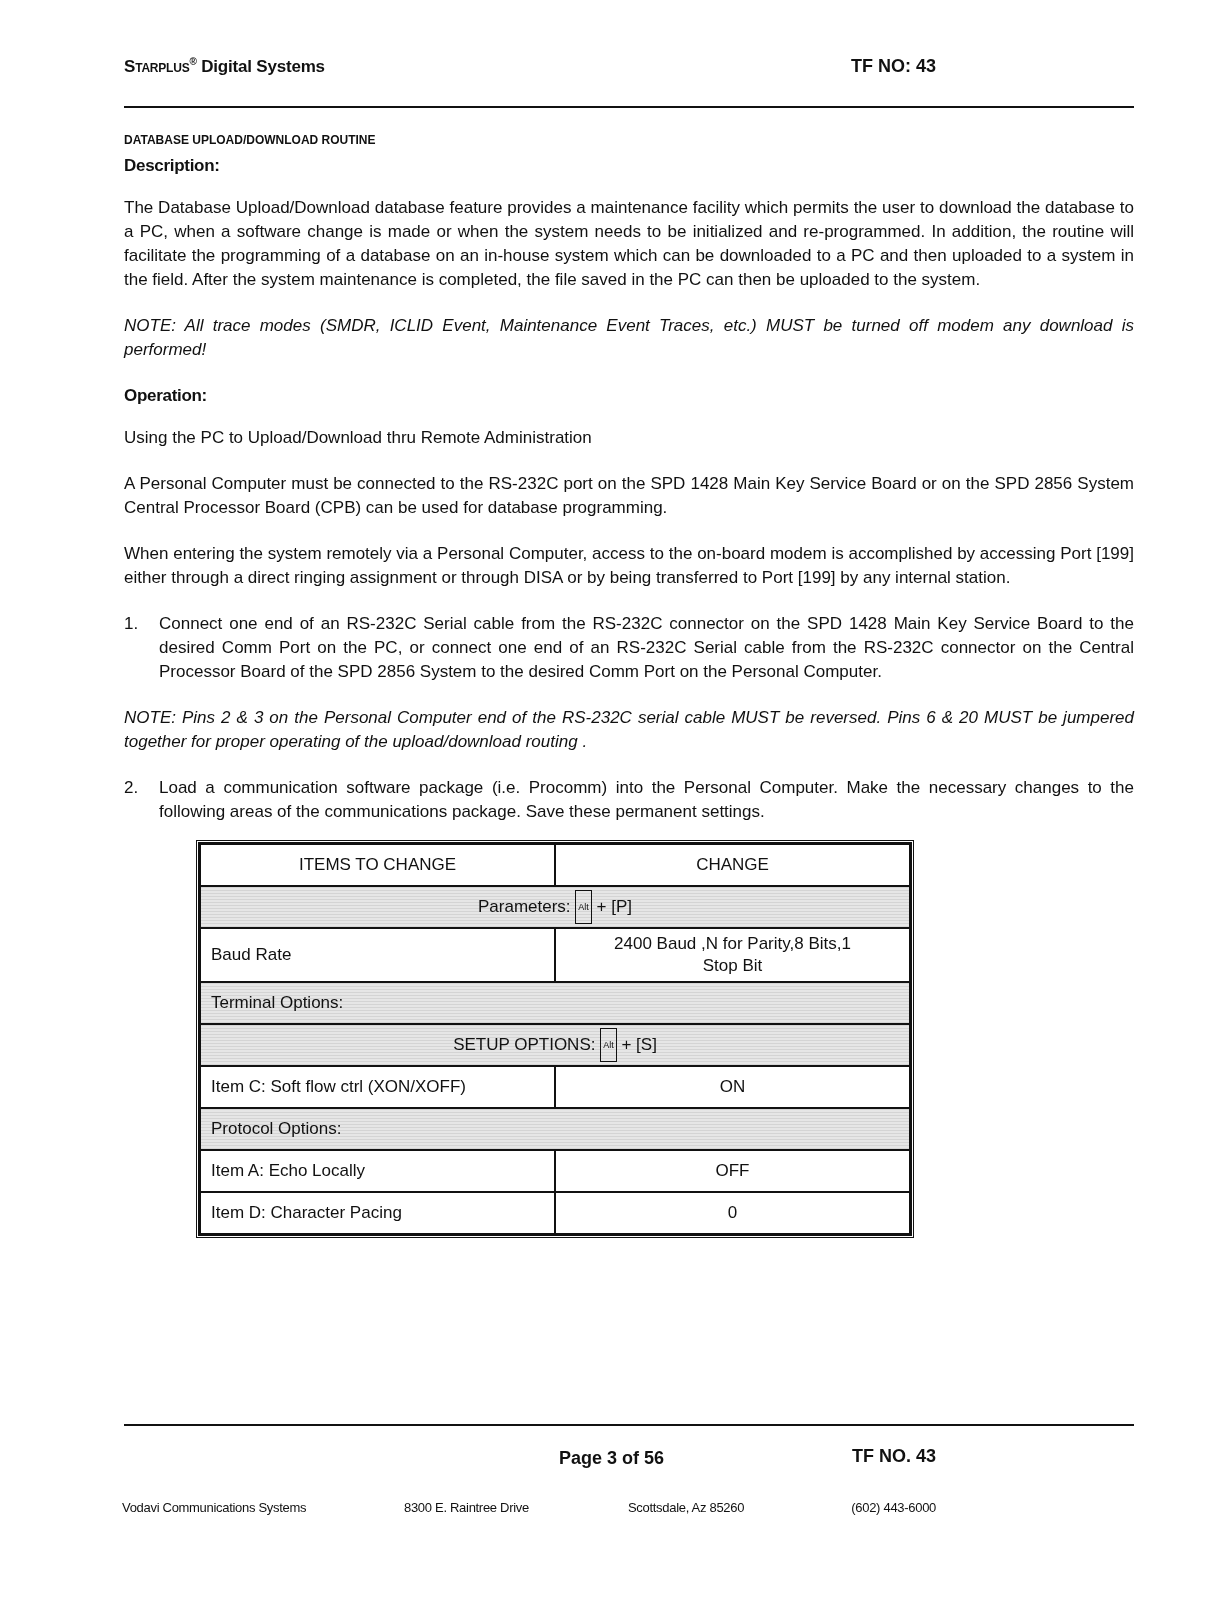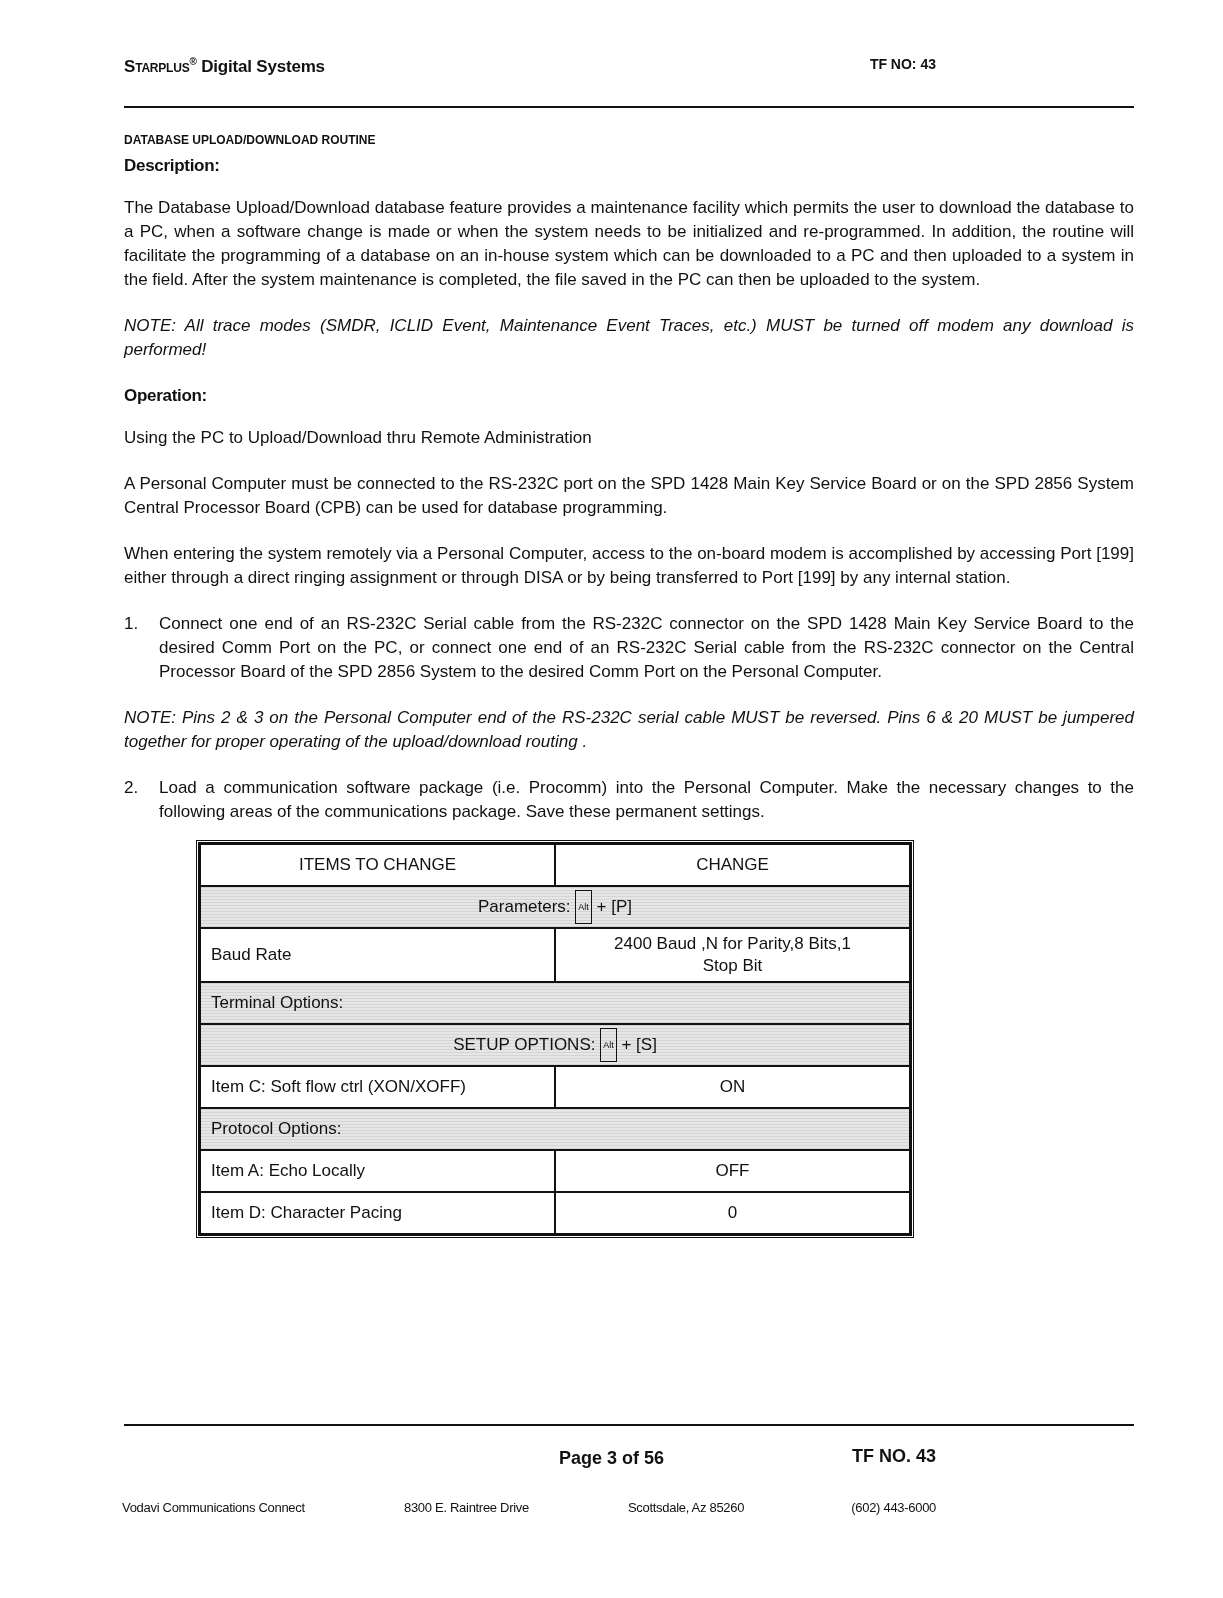--- a/index.html
+++ b/index.html
@@ -1,21 +1,21 @@
 <!DOCTYPE html>
 <html><head>
 <meta charset="utf-8">
 <style>
   html, body { margin:0; padding:0; background:#ffffff; }
   body { width:1223px; height:1598px; position:relative; font-family:"Liberation Sans", sans-serif; color:#111; overflow:hidden; }
   .page { position:absolute; left:0; top:0; width:1027px; height:1598px; }
   .hdr-left { position:absolute; left:124px; top:56px; font-weight:bold; font-size:17px; letter-spacing:-0.2px; }
   .hdr-left .brand { font-variant:small-caps; }
   .hdr-left sup { font-size:10px; }
-  .hdr-right { position:absolute; right:91px; top:56px; font-weight:bold; font-size:14px; }
+  .hdr-right { position:absolute; right:91px; top:56px; font-weight:bold; font-size:18px; }
   .rule { position:absolute; left:124px; width:1010px; height:2px; background:#111; }
   .rule.top { top:106px; }
   .rule.bottom { top:1424px; }
   .content { position:absolute; left:124px; top:128px; width:1010px; font-size:17px; line-height:24px; }
   .title { font-weight:bold; font-size:12px; margin:0 0 2px 0; }
   .subhead { font-weight:bold; font-size:17px; margin:0 0 18px 0; letter-spacing:-0.3px; }
   p { margin:0 0 22px 0; text-align:justify; }
   .italic { font-style:italic; }
   ol { margin:0 0 22px 0; padding:0; list-style:none; }
   ol li { position:relative; padding-left:35px; text-align:justify; }
@@ -112,18 +112,18 @@
           <td class="hc">0</td>
         </tr>
       </tbody>
         </table>
     </div>
   </div>
 
   <div class="rule bottom"></div>
   <div class="footer-center">Page 3 of 56</div>
   <div class="footer-right">TF NO. 43</div>
-  <div class="addr" style="left:122px">Vodavi Communications Connect</div>
+  <div class="addr" style="left:122px">Vodavi Communications Systems</div>
   <div class="addr" style="left:404px">8300 E. Raintree Drive</div>
   <div class="addr" style="left:628px">Scottsdale, Az 85260</div>
   <div class="addr" style="right:91px">(602) 443-6000</div>
 
 </div>
 
 </body></html>

